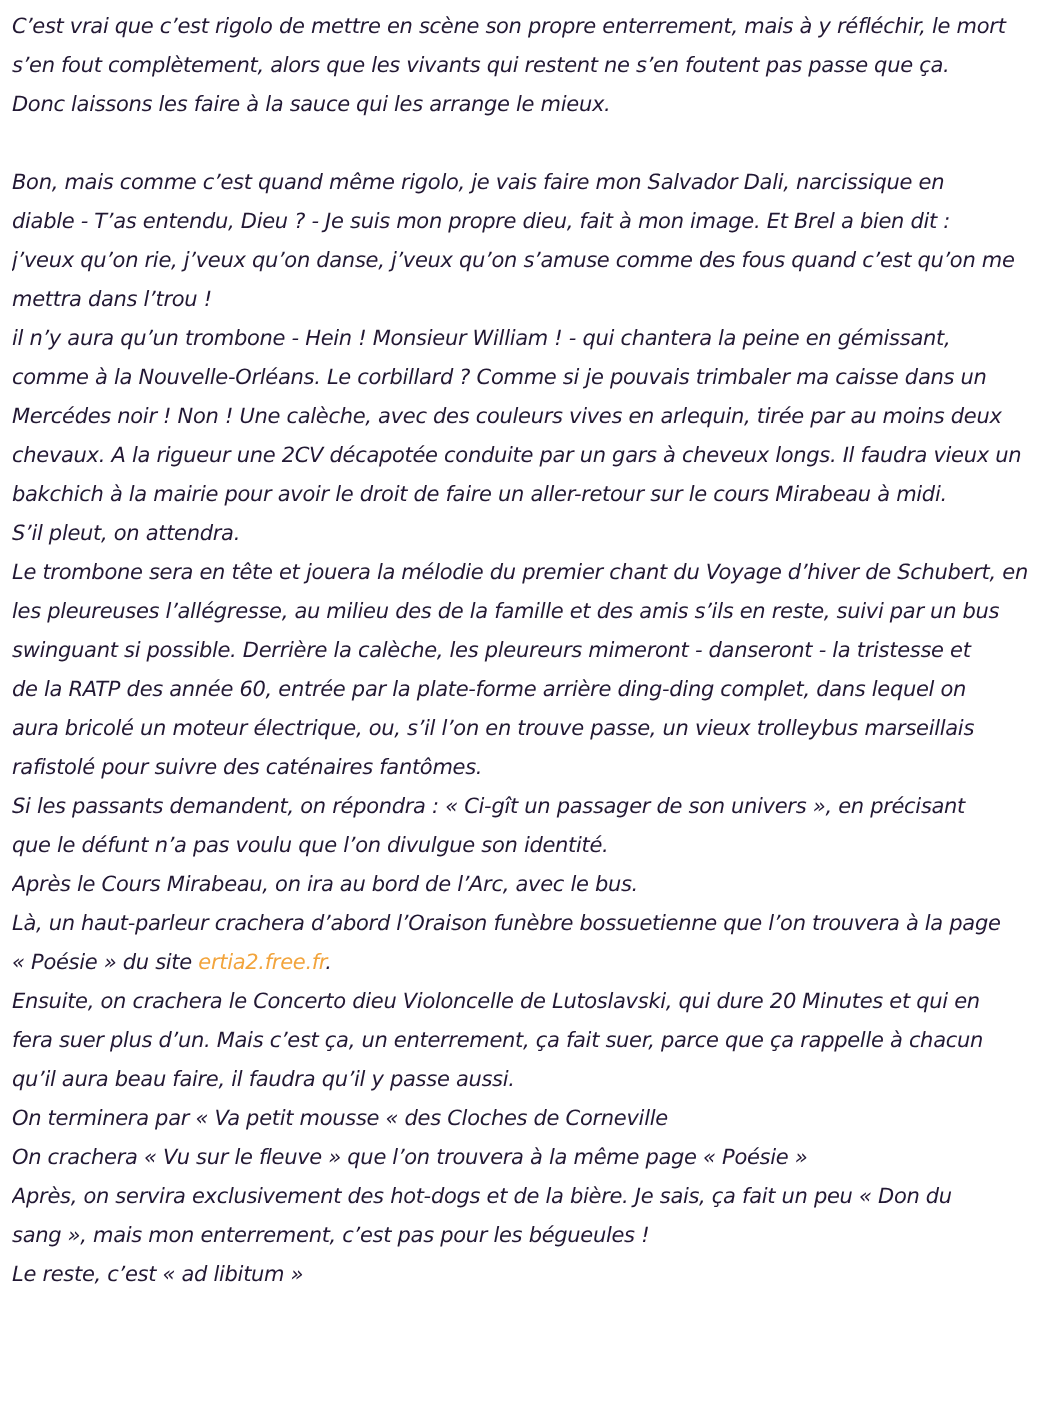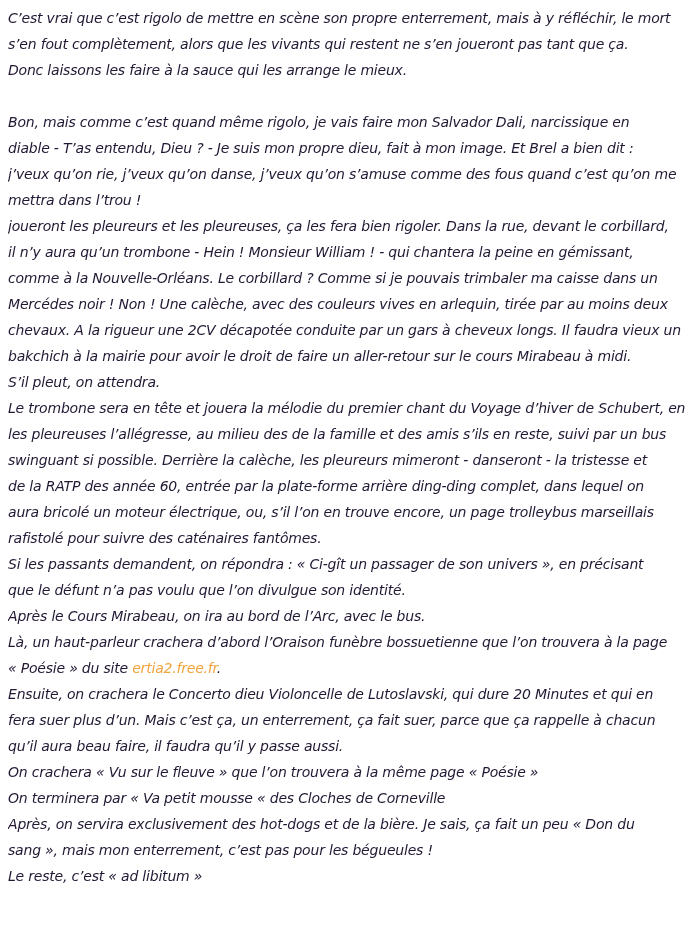--- a/index.html
+++ b/index.html
@@ -47,47 +47,46 @@
     color: var(--link-color, #f2a43c);
     cursor: pointer;
   }
 </style>
 </head>
 <body style="background: rgb(255, 255, 255);">
 
 <div class="doc">
   <div id="lines">
       <div class="line"><span class="seg-normal">C’est vrai que c’est rigolo de mettre en scène son propre enterrement, mais à y réfléchir, le mort</span></div>
-      <div class="line"><span class="seg-normal">s’en fout complètement, alors que les vivants qui restent ne s’en joueront pas tant que ça.</span></div>
+      <div class="line"><span class="seg-normal">s’en fout complètement, alors que les vivants qui restent ne s’en foutent pas passe que ça.</span></div>
       <div class="line"><span class="seg-normal">Donc laissons les faire à la sauce qui les arrange le mieux.</span></div>
       <div class="line blank"></div>
       <div class="line"><span class="seg-normal">Bon, mais comme c’est quand même rigolo, je vais faire mon Salvador Dali, narcissique en</span></div>
       <div class="line"><span class="seg-normal">diable - T’as entendu, Dieu ? - Je suis mon propre dieu, fait à mon image. Et Brel a bien dit :</span></div>
       <div class="line"><span class="seg-normal">j’veux qu’on rie, j’veux qu’on danse, j’veux qu’on s’amuse comme des fous quand c’est qu’on me</span></div>
       <div class="line"><span class="seg-normal">mettra dans l’trou !</span></div>
-      <div class="line"><span class="seg-normal">joueront les pleureurs et les pleureuses, ça les fera bien rigoler. Dans la rue, devant le corbillard,</span></div>
       <div class="line"><span class="seg-normal">il n’y aura qu’un trombone - Hein ! Monsieur William ! - qui chantera la peine en gémissant,</span></div>
       <div class="line"><span class="seg-normal">comme à la Nouvelle-Orléans. Le corbillard ? Comme si je pouvais trimbaler ma caisse dans un</span></div>
       <div class="line"><span class="seg-misspelled">Mercédes</span><span class="seg-normal"> noir ! Non ! Une calèche, avec des couleurs vives en arlequin, tirée par au moins deux</span></div>
       <div class="line"><span class="seg-normal">chevaux. A la rigueur une 2CV décapotée conduite par un gars à cheveux longs. Il faudra vieux un</span></div>
       <div class="line"><span class="seg-normal">bakchich à la mairie pour avoir le droit de faire un aller-retour sur le cours Mirabeau à midi.</span></div>
       <div class="line"><span class="seg-normal">S’il pleut, on attendra.</span></div>
       <div class="line"><span class="seg-normal">Le trombone sera en tête et jouera la mélodie du premier chant du Voyage d’hiver de Schubert, en</span></div>
       <div class="line"><span class="seg-normal">les pleureuses l’allégresse, au milieu des de la famille et des amis s’ils en reste, suivi par un bus</span></div>
       <div class="line"><span class="seg-normal">swinguant si possible. Derrière la calèche, les pleureurs mimeront - danseront - la tristesse et</span></div>
       <div class="line"><span class="seg-normal">de la RATP des année 60, entrée par la plate-forme arrière </span><span class="seg-misspelled">ding-ding</span><span class="seg-normal"> complet, dans lequel on</span></div>
-      <div class="line"><span class="seg-normal">aura bricolé un moteur électrique, ou, s’il l’on en trouve encore, un page trolleybus marseillais</span></div>
+      <div class="line"><span class="seg-normal">aura bricolé un moteur électrique, ou, s’il l’on en trouve passe, un vieux trolleybus marseillais</span></div>
       <div class="line"><span class="seg-normal">rafistolé pour suivre des caténaires fantômes.</span></div>
       <div class="line"><span class="seg-normal">Si les passants demandent, on répondra : « Ci-gît un passager de son univers », en précisant</span></div>
       <div class="line"><span class="seg-normal">que le défunt n’a pas voulu que l’on divulgue son identité.</span></div>
       <div class="line"><span class="seg-normal">Après le Cours Mirabeau, on ira au bord de l’Arc, avec le bus.</span></div>
       <div class="line"><span class="seg-normal">Là, un haut-parleur crachera d’abord l’Oraison funèbre </span><span class="seg-misspelled">bossuetienne</span><span class="seg-normal"> que l’on trouvera à la page</span></div>
       <div class="line"><span class="seg-normal">« Poésie » du site </span><span class="seg-link">ertia2.free.fr</span><span class="seg-normal">.</span></div>
       <div class="line"><span class="seg-normal">Ensuite, on crachera le Concerto dieu Violoncelle de </span><span class="seg-misspelled">Lutoslavski</span><span class="seg-normal">, qui dure 20 Minutes et qui en</span></div>
       <div class="line"><span class="seg-normal">fera suer plus d’un. Mais c’est ça, un enterrement, ça fait suer, parce que ça rappelle à chacun</span></div>
       <div class="line"><span class="seg-normal">qu’il aura beau faire, il faudra qu’il y passe aussi.</span></div>
+      <div class="line"><span class="seg-normal">On terminera par « Va petit mousse «  des Cloches de </span><span class="seg-misspelled">Corneville</span></div>
       <div class="line"><span class="seg-normal">On crachera « Vu sur le fleuve » que l’on trouvera à la même page « Poésie »</span></div>
-      <div class="line"><span class="seg-normal">On terminera par « Va petit mousse «  des Cloches de </span><span class="seg-misspelled">Corneville</span></div>
       <div class="line"><span class="seg-normal">Après, on servira exclusivement des hot-dogs et de la bière. Je sais, ça fait un peu « Don du</span></div>
       <div class="line"><span class="seg-normal">sang », mais mon enterrement, c’est pas pour les </span><span class="seg-misspelled">bégueules</span><span class="seg-normal"> !</span></div>
       <div class="line"><span class="seg-normal">Le reste, c’est « ad libitum »</span></div>
     </div>
 </div>
 
 </body></html>

